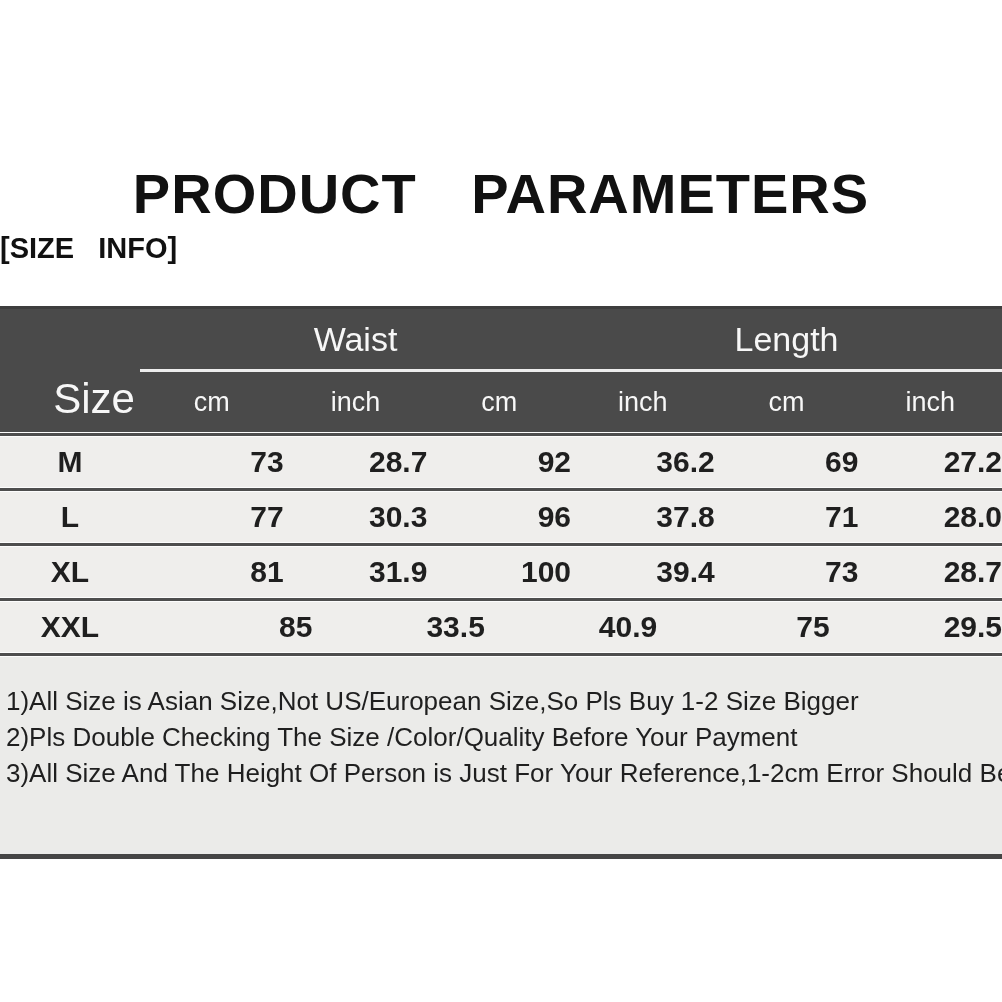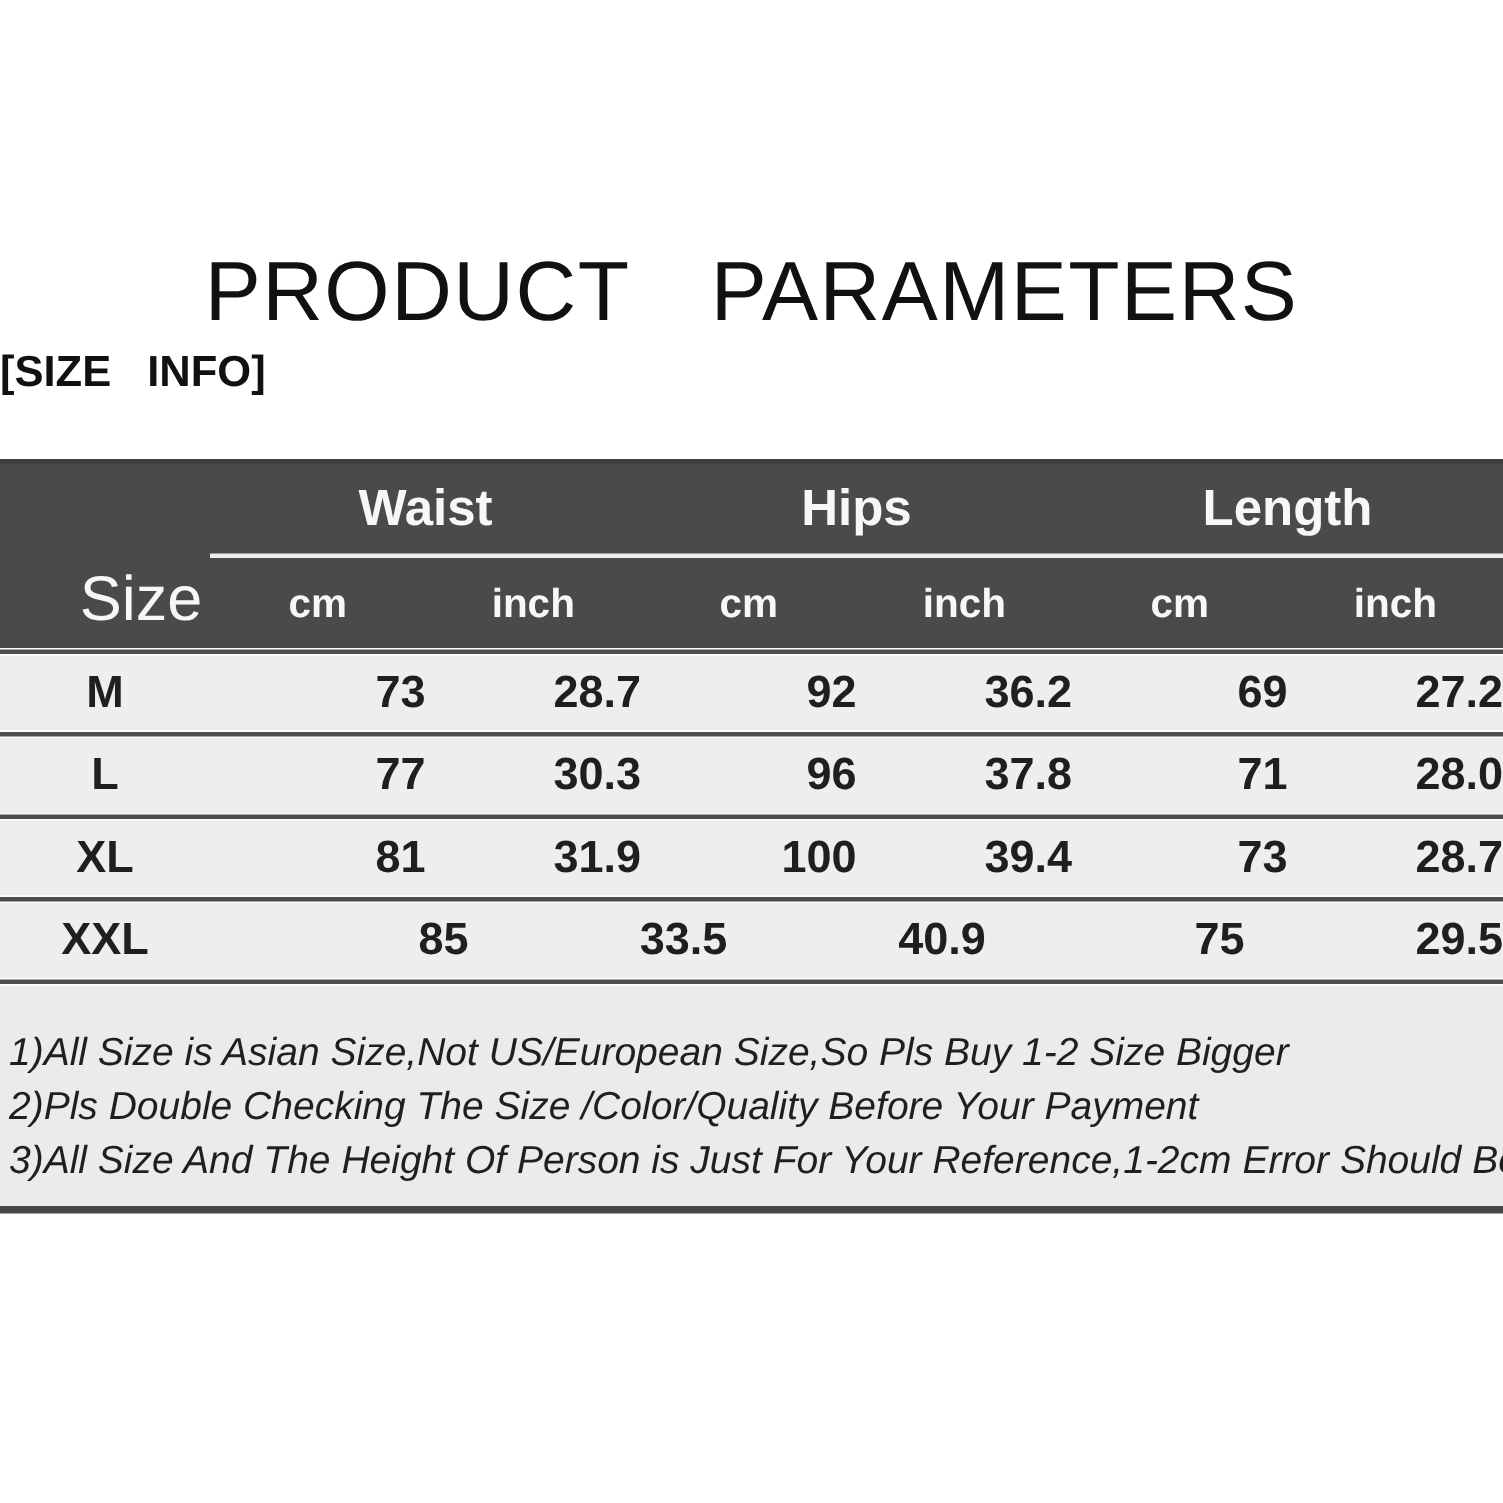--- a/index.html
+++ b/index.html
@@ -19,21 +19,21 @@
     position: relative;
     width: 1002px;
     height: 1002px;
     background: var(--page_bg);
     overflow: hidden;
     padding-top: 160px;
   }
   .page-title {
     text-align: center;
     font-size: 56px;
-    font-weight: normal;
+    font-weight: bold;
     letter-spacing: 1px;
     word-spacing: 38px;
     line-height: 68px;
     color: #111;
   }
   .page-subtitle {
     font-size: 29px;
     font-weight: bold;
     word-spacing: 16px;
     line-height: 40px;
@@ -55,21 +55,21 @@
   .size-head {
     flex: 0 0 140px;
     display: flex;
     align-items: flex-end;
     justify-content: center;
     padding-bottom: 12px;
     font-size: 42px;
     line-height: 1;
     padding-left: 48px;
   }
-  .head-right { flex: 1; display: flex; flex-direction: column; font-weight: bold; }
+  .head-right { flex: 1; display: flex; flex-direction: column; }
   .group-row {
     flex: 1;
     display: flex;
     border-bottom: 3px solid var(--underline);
   }
   .group-cell {
     flex: 1;
     display: flex;
     align-items: center;
     justify-content: center;
@@ -99,23 +99,22 @@
     background: var(--row_bg);
     font-size: 30px;
     font-weight: bold;
     color: #1f1f1f;
   }
   .trow .cell { flex: 1; text-align: right; }
   .trow .cell-size { flex: 0 0 140px; text-align: center; }
   
   .notes {
     background: var(--notes_bg);
-    height: 147px;
+    height: 197px;
     padding: 26px 6px 0 6px;
-    font-style: italic;
   }
   .note-line {
     font-size: 26px;
     line-height: 36px;
     color: #1f1f1f;
     white-space: nowrap;
   }
   .bottom-rule { height: 5px; background: #454545; }
 </style>
 </head>
@@ -126,21 +125,20 @@
   <div class="page-title">PRODUCT PARAMETERS</div>
   <div class="page-subtitle">[SIZE INFO]</div>
 
   <div class="size-table">
 
     <div class="thead">
       <div class="size-head">Size</div>
       <div class="head-right">
         <div class="group-row">
           <div class="group-cell">Waist</div>
-          <div class="group-cell">Hips</div>
           <div class="group-cell">Length</div>
         </div>
         <div class="sub-row">
           <div class="sub-cell">cm</div>
           <div class="sub-cell">inch</div>
           <div class="sub-cell">cm</div>
           <div class="sub-cell">inch</div>
           <div class="sub-cell">cm</div>
           <div class="sub-cell">inch</div>
         </div>

